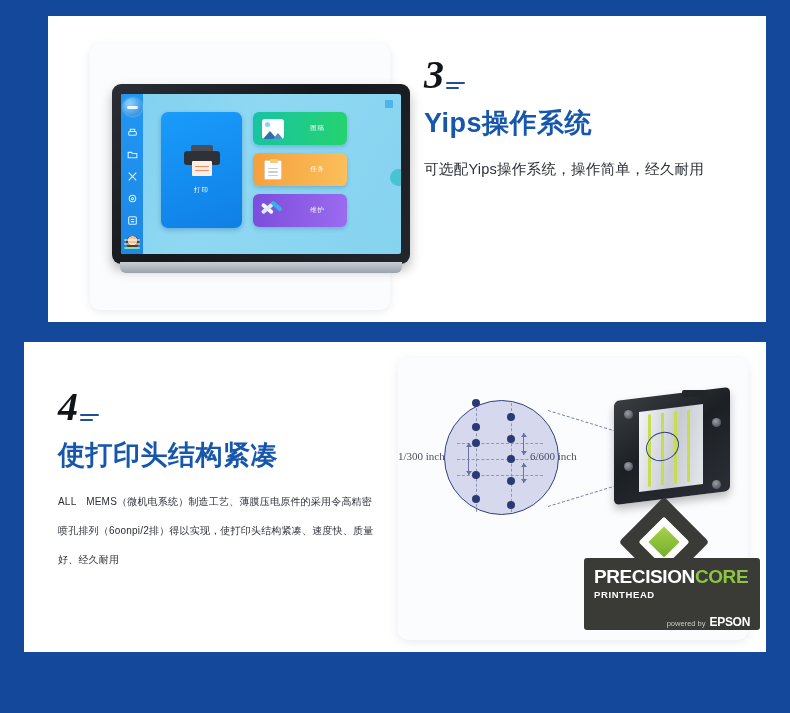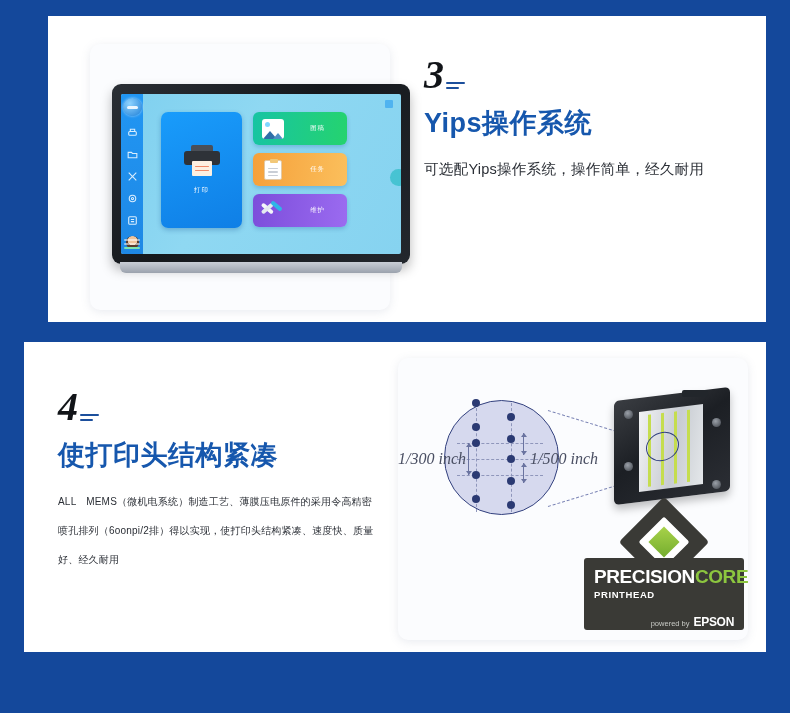--- a/index.html
+++ b/index.html
@@ -144,21 +144,21 @@
   .dia{position:absolute;inset:0;}
   .circle-zone{
     position:absolute;left:46px;top:42px;width:113px;height:113px;
     border-radius:50%;background:#d6d9ee;border:1.4px solid #33417e;
   }
   .vdash{position:absolute;width:0;border-left:1.4px dashed #8f96bb;}
   .hdash{position:absolute;height:0;border-top:1.4px dashed #8f96bb;}
   .dot{position:absolute;width:8px;height:8px;border-radius:50%;background:#2b3a73;}
   .lbl-300,.lbl-600{
     position:absolute;font-family:"Liberation Serif","DejaVu Serif",serif;
-    font-size:16px;color:#4a4f63;white-space:nowrap;font-style:italic;
+    font-size:11px;color:#4a4f63;white-space:nowrap;
   }
   .lbl-300{left:0px;top:92px;}
   .lbl-600{left:132px;top:92px;}
   .arrow{position:absolute;width:0;border-left:1.2px solid #6a73a0;}
   .arrow:before,.arrow:after{content:"";position:absolute;left:-3px;width:0;height:0;border-left:3px solid transparent;border-right:3px solid transparent;}
   .arr-dn:before{top:0;border-bottom:4px solid #6a73a0;}
   .arr-dn:after{bottom:0;border-top:4px solid #6a73a0;}
   .conn{position:absolute;height:0;border-top:1.2px dashed #7b84b5;transform-origin:left center;}
 
   .head3d{position:absolute;left:210px;top:30px;width:128px;height:120px;}
@@ -195,21 +195,21 @@
   }
   .pc-diamond-in{
     position:absolute;left:14px;top:14px;width:36px;height:36px;
     background:#ffffff;border-radius:2px;
   }
   .pc-diamond-core{
     position:absolute;left:7px;top:7px;width:22px;height:22px;
     background:linear-gradient(135deg,#a8d24a,#74ad2e);
   }
   .pc-bar{
-    position:absolute;left:0;top:48px;width:160px;height:72px;
+    position:absolute;left:0;top:48px;width:176px;height:72px;
     background:#3a3a36;border-radius:3px;padding:8px 10px;box-sizing:border-box;
   }
   .pc-t1{font-size:19px;font-weight:bold;letter-spacing:-.4px;line-height:22px;}
   .pc-t1 .w{color:#ffffff;}
   .pc-t1 .g{color:#8cc63f;}
   .pc-t2{color:#ffffff;font-size:9.5px;font-weight:bold;letter-spacing:.6px;margin-top:1px;}
   .pc-t3{text-align:right;margin-top:12px;}
   .pc-t3 .pb{color:#c7c9c4;font-size:7.5px;}
   .pc-t3 .ep{color:#ffffff;font-size:12px;font-weight:bold;letter-spacing:-.3px;margin-left:4px;}
 </style>
@@ -371,21 +371,21 @@
           <div class="dot" style="left:62px;top:54px;"></div>
           <div class="dot" style="left:62px;top:76px;"></div>
           <div class="dot" style="left:62px;top:100px;"></div>
 
           <div class="arrow arr-dn" style="left:23px;top:42px;height:32px;"></div>
           <div class="arrow arr-dn" style="left:78px;top:32px;height:22px;"></div>
           <div class="arrow arr-dn" style="left:78px;top:62px;height:20px;"></div>
         </div>
 
         <div class="lbl-300">1/300 inch</div>
-        <div class="lbl-600">1/500 inch</div>
+        <div class="lbl-600">6/600 inch</div>
 
         <div class="conn" style="left:150px;top:52px;width:96px;transform:rotate(17deg);"></div>
         <div class="conn" style="left:150px;top:148px;width:96px;transform:rotate(-17deg);"></div>
 
         <div class="head3d">
           <div class="head-body"></div>
           <div class="head-plate">
               <i></i>
               <i></i>
               <i></i>

